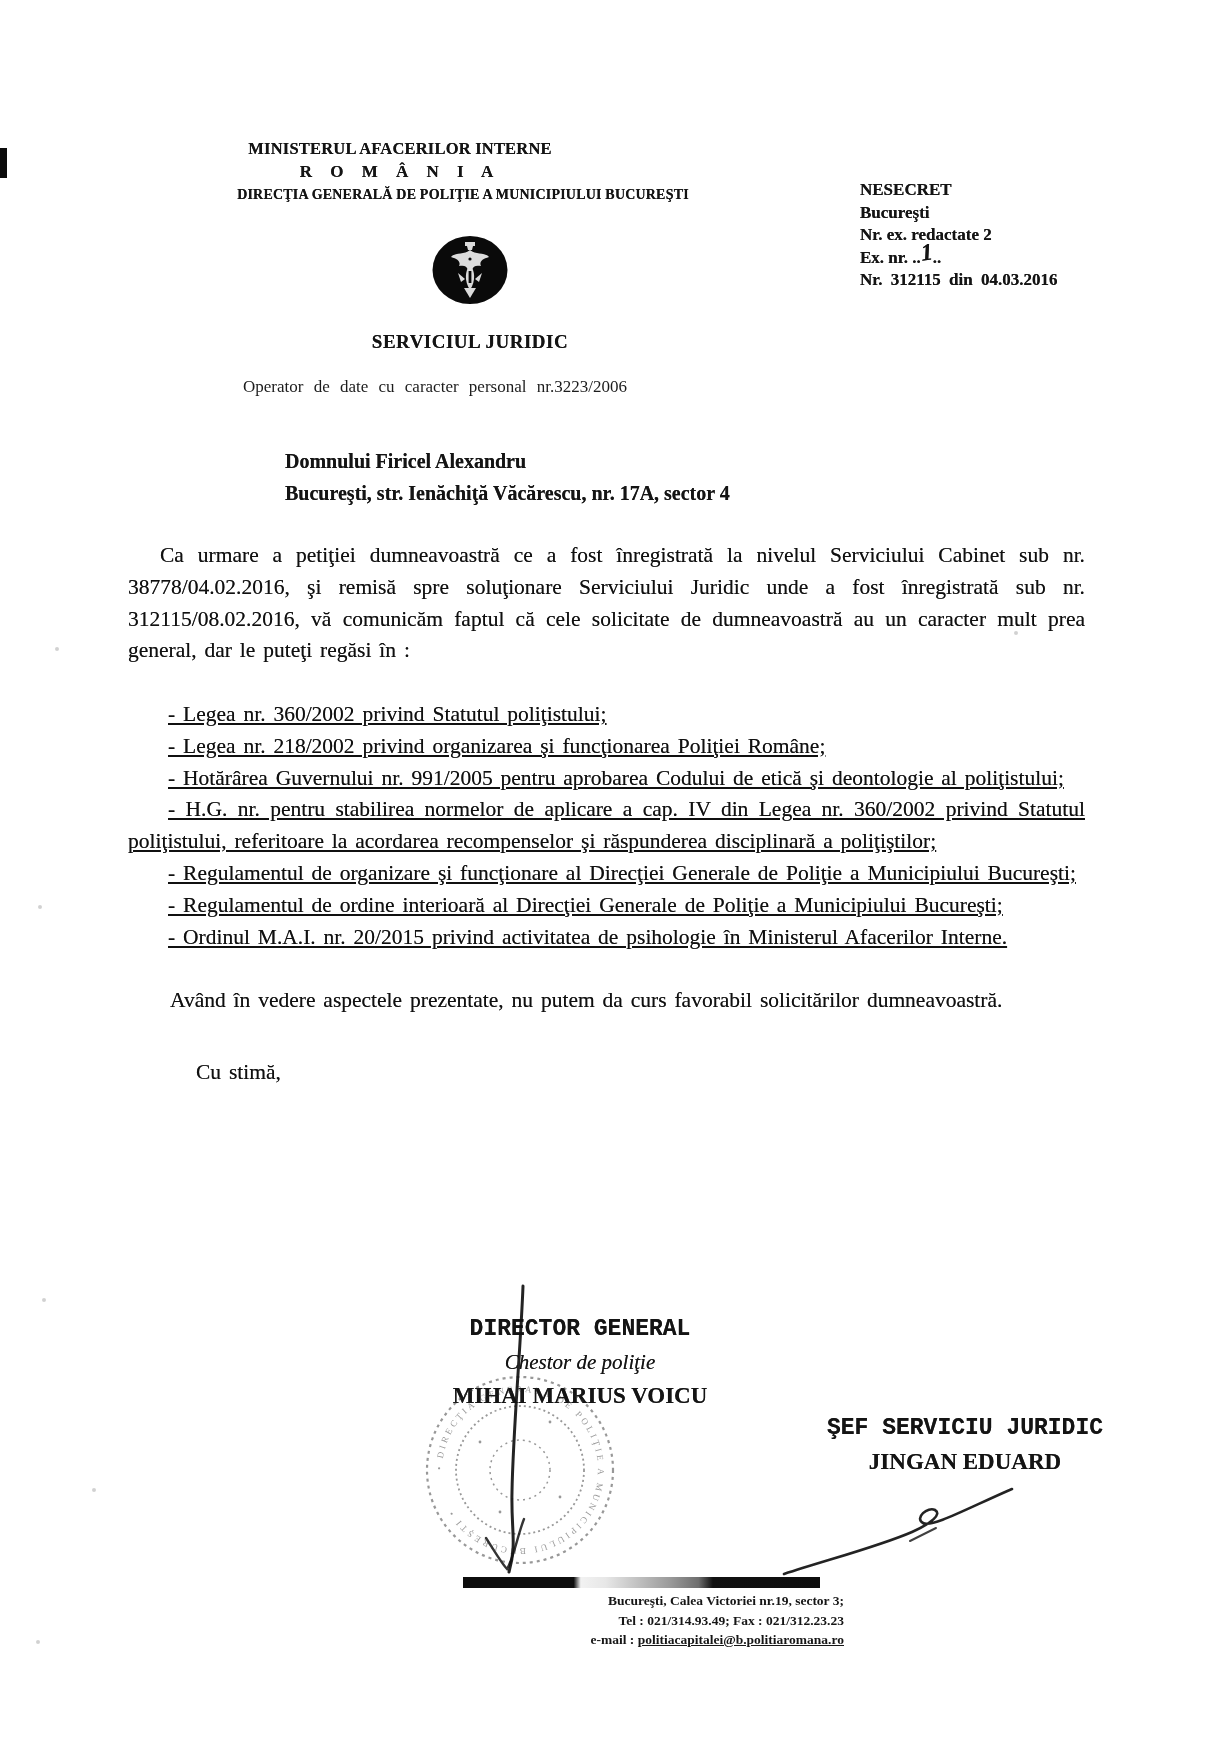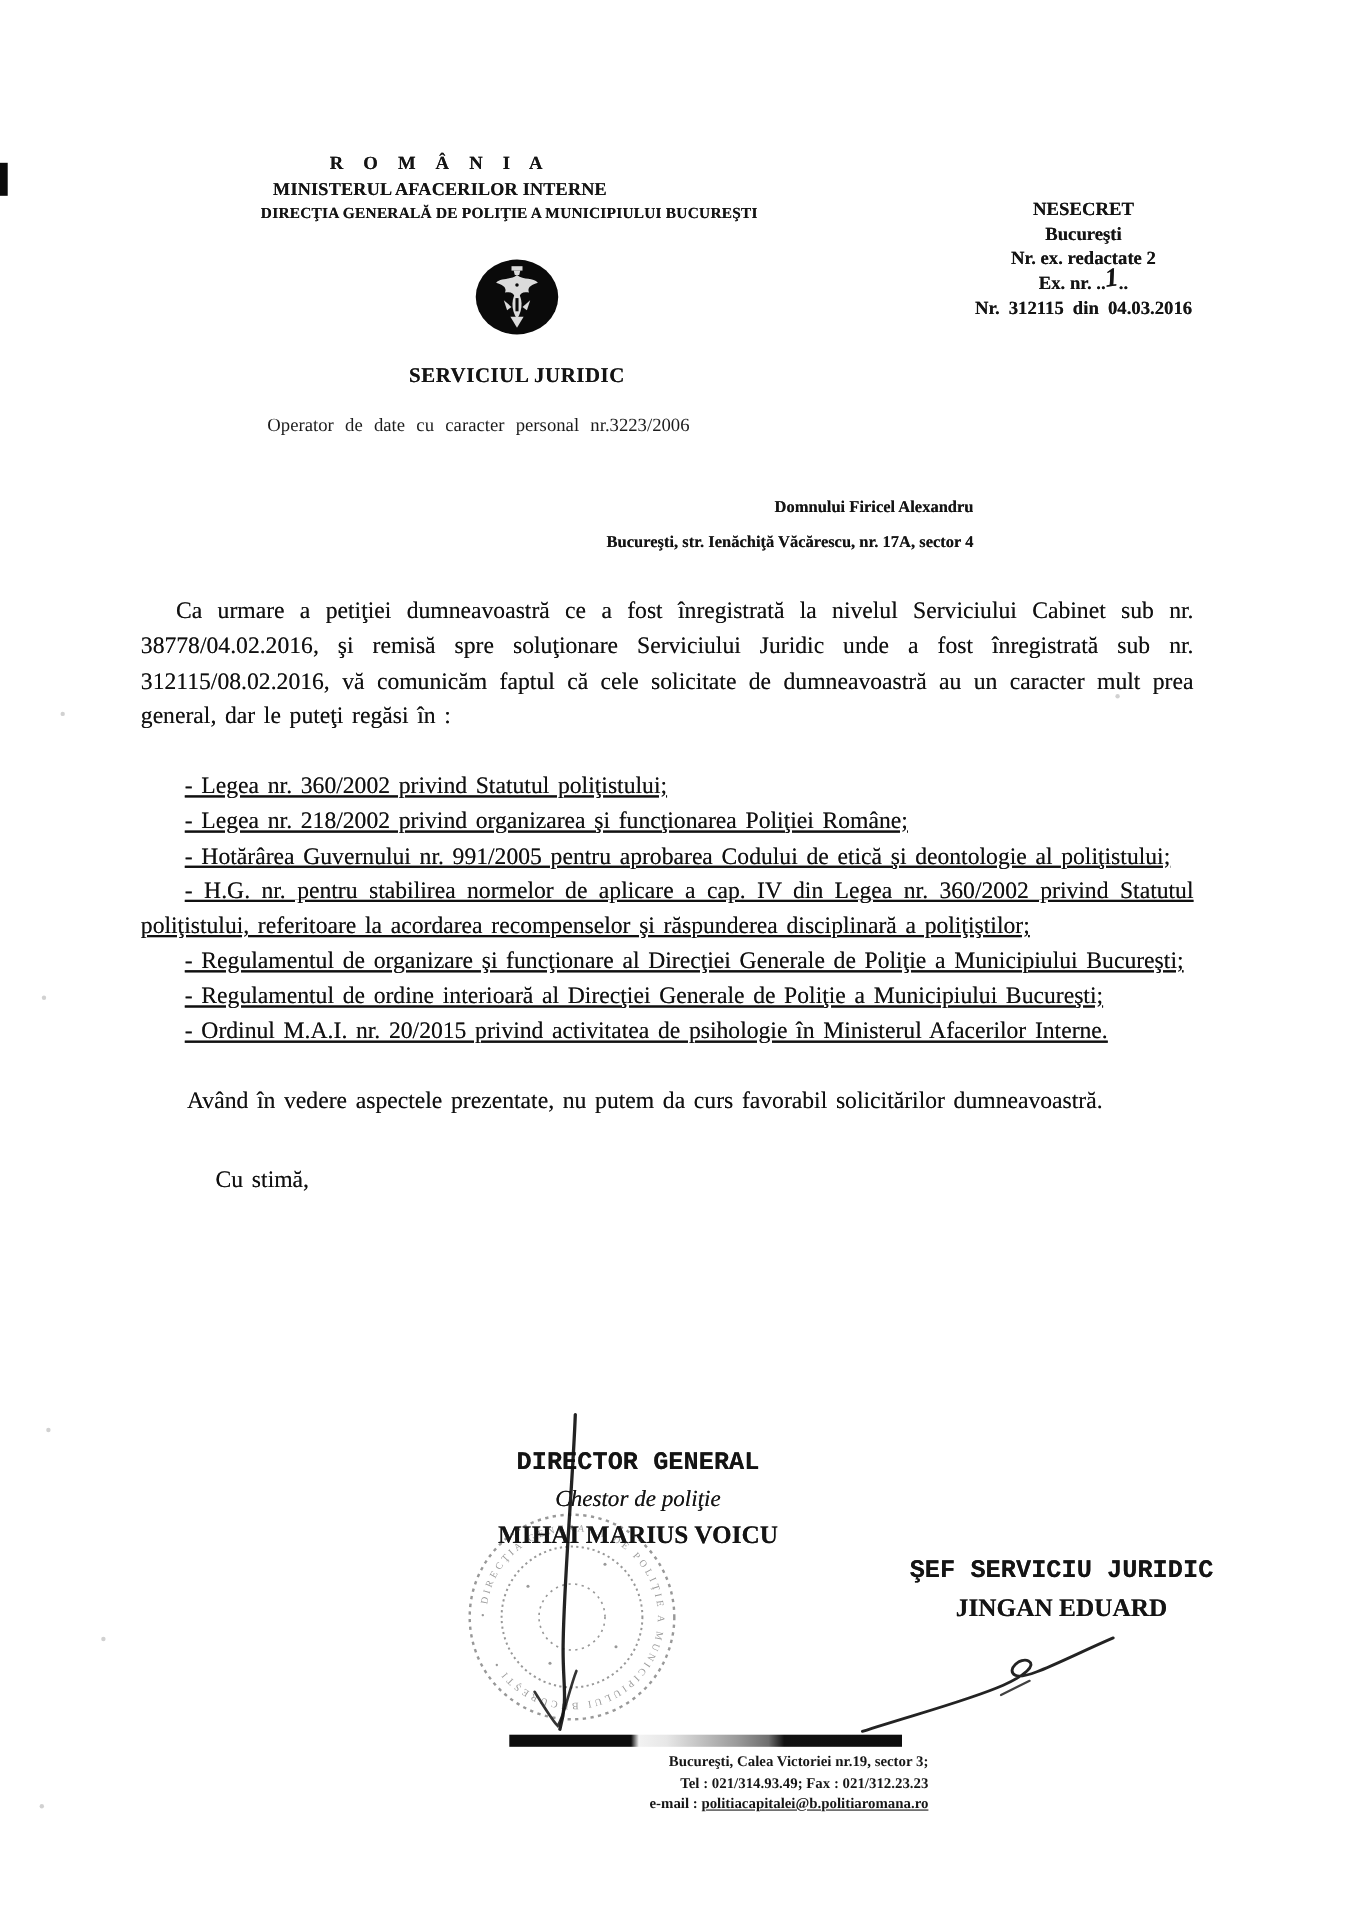--- a/index.html
+++ b/index.html
@@ -24,21 +24,21 @@
     text-shadow: 0 0 .4px rgba(0,0,0,.75);
   }
   .h-shift { position: relative; left: -63px; display: block; }
   .h-country { font-size: 17px; letter-spacing: 7px; }
   .h-ministry, .h-inspectorate { font-size: 16.5px; letter-spacing: .2px; }
   .h-directorate { display: block; font-size: 14px; letter-spacing: .2px; }
 
   
   .header-right {
     left: 860px; top: 179px; width: 250px;
-    text-align: center; font-weight: 700; font-size: 17px; line-height: 22.5px;
+    font-weight: 700; font-size: 17px; line-height: 22.5px;
     text-shadow: 0 0 .4px rgba(0,0,0,.75);
     font-family: Liberation Serif, serif;
   }
   .registration { word-spacing: 4px; }
   .handwritten {
     display: inline-block; font-size: 24px; font-style: italic; font-weight: 600;
     transform: rotate(-7deg) translateY(-3px); line-height: 0;
   }
 
   
@@ -46,22 +46,22 @@
 
   .department-title {
     left: 330px; top: 331px; width: 280px; text-align: center;
     font-weight: 700; font-size: 19px; letter-spacing: .5px;
     text-shadow: 0 0 .4px rgba(0,0,0,.75);
   }
 
   .operator-line { left: 243px; top: 377px; font-size: 17px; word-spacing: 6px; color: #1c1c1c; }
 
   .addressee {
-    left: 285px; top: 445px; width: 600px; text-align: right;
-    font-weight: 700; font-size: 15px; line-height: 32px;
+    left: 285px; top: 445px; width: 600px; text-align: left;
+    font-weight: 700; font-size: 20px; line-height: 32px;
     text-shadow: 0 0 .4px rgba(0,0,0,.7);
   }
 
   
   .body-text {
     left: 128px; top: 540px; width: 957px;
     font-size: 21.5px; line-height: 31.8px; text-align: justify;
     word-spacing: 2.5px; color: #101010;
     text-shadow: 0 0 .35px rgba(0,0,0,.6);
   }
@@ -96,22 +96,22 @@
   .speck { width: 4px; height: 4px; border-radius: 50%; background: rgba(0,0,0,.18); }
 </style>
 </head>
 <body>
 
 <div class="page">
 
   <div class="abs edge-mark"></div>
 
   <div class="abs header-left">
+    <span class="h-shift h-ministry">MINISTERUL AFACERILOR INTERNE</span>
     <span class="h-shift h-country">R O M Â N I A</span>
-    <span class="h-shift h-ministry">MINISTERUL AFACERILOR INTERNE</span>
     <span class="h-directorate">DIRECŢIA GENERALĂ DE POLIŢIE A MUNICIPIULUI BUCUREŞTI</span>
   </div>
 
   <div class="abs header-right">
     <div>NESECRET</div>
     <div>Bucureşti</div>
     <div>Nr. ex. redactate 2</div>
     <div><span>Ex. nr. ..</span><span class="handwritten">1</span><span>..</span></div>
     <div class="registration">Nr. 312115 din 04.03.2016</div>
   </div>

